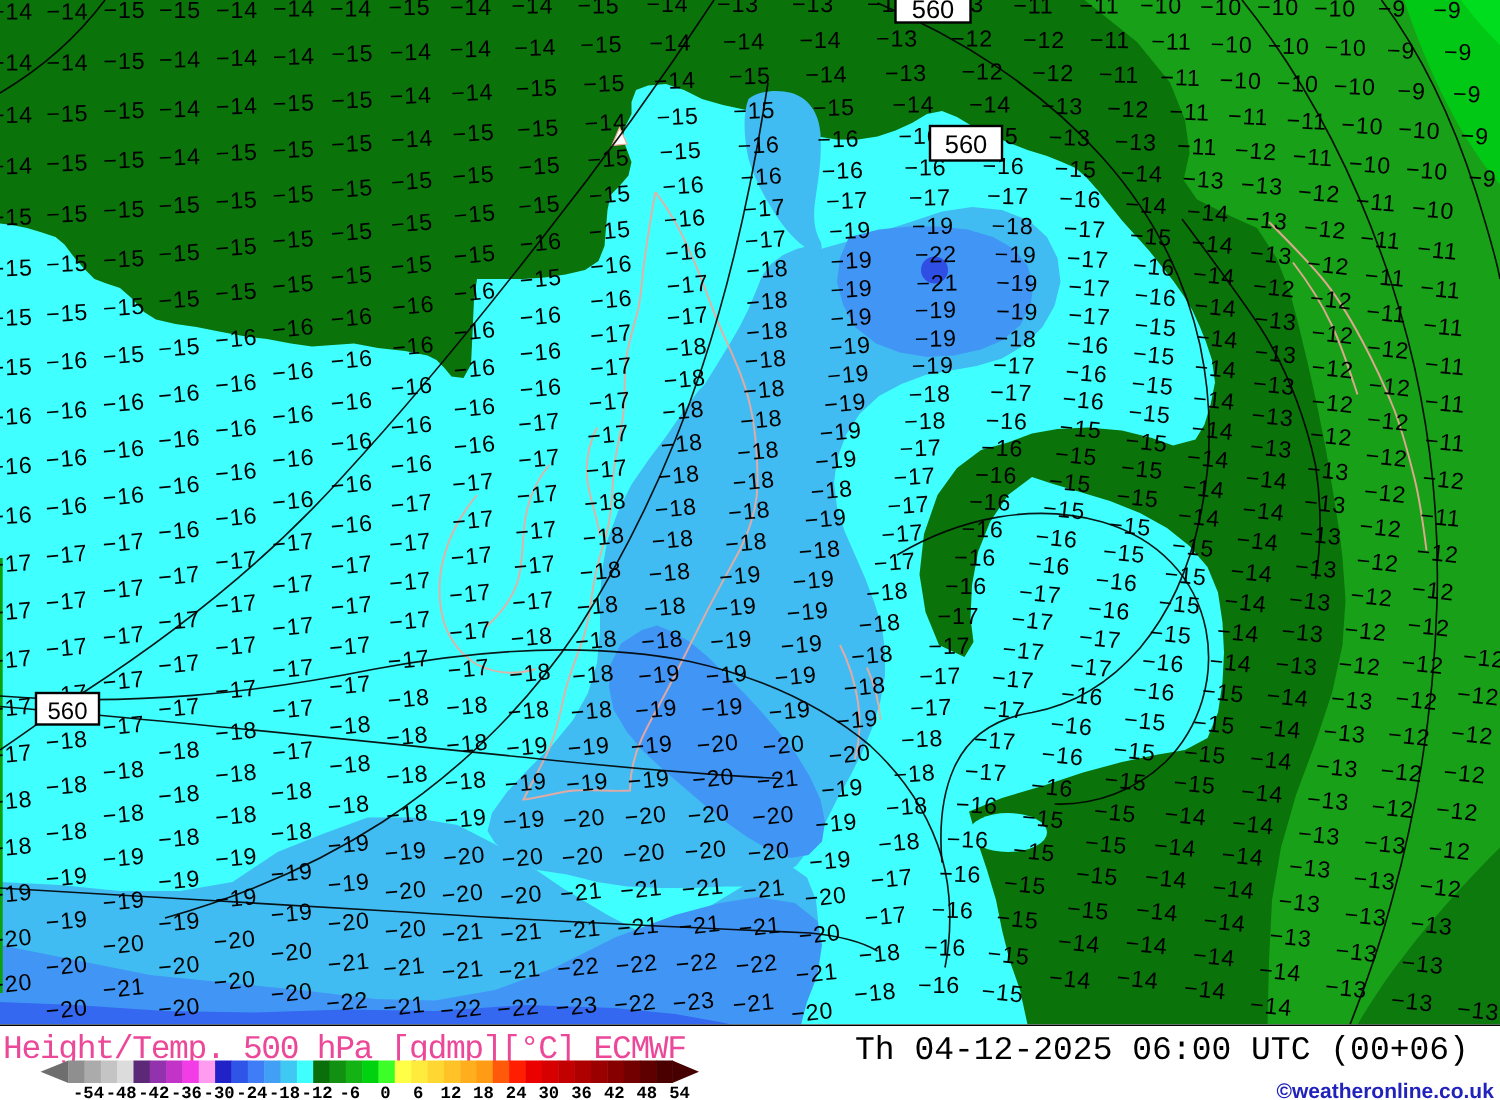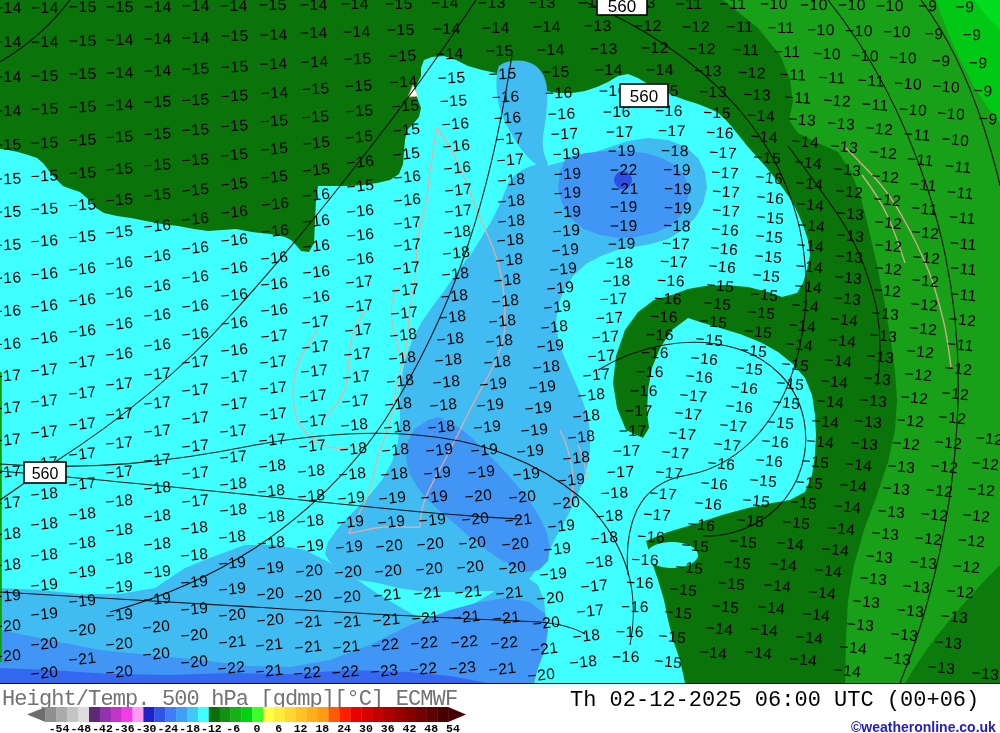--- a/index.html
+++ b/index.html
@@ -2,21 +2,21 @@
 <html><head><meta charset="utf-8"><style>
 html,body{margin:0;padding:0;width:1000px;height:733px;overflow:hidden;background:#fff}
 #map{position:absolute;left:0;top:0}
 #map text{font-family:"Liberation Sans",sans-serif;font-size:15.5px;letter-spacing:0.6px;fill:#000;text-anchor:middle}
 #map .lt{font-size:17px;letter-spacing:0;fill:#000}
 #map .lt2{font-size:16px;letter-spacing:0;fill:#000}
 #map .lb{fill:#fff;stroke:#000;stroke-width:1.6}
 #map .ct{fill:none;stroke:#000;stroke-width:1.1;opacity:0.9}
 #map .co{fill:none;stroke:#F2A89B;stroke-width:1.3;opacity:0.9}
 #bar{position:absolute;left:0;top:683px;width:1000px;height:50px;background:#fff;border-top:1.5px solid #000;font-family:"Liberation Mono",monospace}
-#t1{position:absolute;left:2px;top:3px;font-size:22px;letter-spacing:-0.9px;color:#737373;white-space:pre}
+#t1{position:absolute;left:2px;top:3px;font-size:22px;letter-spacing:-0.9px;color:#ec4899;white-space:pre}
 #t2{position:absolute;left:570px;top:4px;font-size:22px;color:#000;white-space:pre}
 #cw{position:absolute;left:851px;top:35px;font-size:14px;font-family:"Liberation Sans",sans-serif;color:#2121BB;font-weight:bold}
 #leg{position:absolute;left:0;top:21.5px}
 .lg{font-family:"Liberation Mono",monospace;font-size:11.5px;font-weight:bold;fill:#000;text-anchor:middle}
 </style></head><body>
 <svg id="map" width="1000" height="683" viewBox="0 0 1000 683">
 <rect x="0" y="0" width="1000" height="683" fill="#40FFFF"></rect>
 <path d="M0,0 L1000,0 L1000,683 L685,683 L680,660 L673,640 L668,620 L664,600 L658,580 L652,562 L646,541 L668,532 L695,524 L722,515 L748,508 L772,503 L790,500 L805,492 L812,475 L815,455 L816,435 L815,415 L812,395 L805,378 L793,364 L778,352 L760,342 L740,334 L720,328 L700,322 L688,318 L672,330 L660,348 L652,368 L648,390 L647,412 L649,428 L643,438 L626,430 L617,408 L613,383 L616,356 L625,330 L638,312 L654,300 L672,295 L688,289 L705,286 L725,285 L748,287 L768,292 L782,297 L797,293 L803,283 L807,270 L810,255 L808,240 L804,228 L800,218 L795,207 L789,197 L782,187 L774,177 L766,167 L757,157 L748,147 L740,137 L732,127 L724,118 L717,112 L708,108 L698,104 L685,100 L672,95 L659,89 L648,84 L638,78 L628,74 L618,76 L608,82 L597,87 L585,91 L572,93 L558,93 L545,91 L534,87 L522,81 L510,77 L496,73 L482,70 L468,66 L456,60 L444,56 L432,57 L424,60 L421,68 L421,76 L417,84 L415,92 L418,100 L421,108 L419,117 L413,124 L407,130 L405,140 L404,152 L403,164 L399,174 L390,180 L377,183 L363,185 L349,186 L334,186 L318,186 L316,200 L315,222 L314,243 L309,252 L301,251 L296,245 L291,240 L285,237 L270,234 L252,232 L236,229 L222,230 L208,231 L194,229 L178,226 L162,224 L146,221 L131,218 L117,216 L104,213 L96,208 L88,199 L80,192 L71,189 L63,186 L56,179 L49,171 L43,163 L37,158 L28,155 L18,152 L8,150 L0,149 Z" fill="#0A730A" fill-rule="evenodd"></path>
 <path d="M723,0 L1000,0 L1000,683 L845,683 L846,640 L848,600 L854,565 L864,530 L877,495 L888,462 L895,430 L897,400 L895,372 L893,355 L889,330 L884,300 L878,270 L872,243 L866,218 L860,195 L851,172 L838,152 L818,143 L798,133 L789,120 L793,102 L790,80 L780,55 L758,28 Z" fill="#18A018"></path>
 <path d="M1000,565 L1000,683 L905,683 C930,640 965,600 1000,565 Z" fill="#0D7A0D"></path>
@@ -719,21 +719,21 @@
 <rect x="597" y="-6" width="50" height="21" class="lb"></rect>
 <text x="622" y="12" class="lt">560</text>
 <rect x="620" y="84" width="48" height="23" class="lb"></rect>
 <text x="644" y="102" class="lt">560</text>
 <rect x="24" y="462" width="42" height="21" class="lb"></rect>
 <text x="45" y="479" class="lt2">560</text>
 </g>
 </svg>
 <div id="bar">
 <div id="t1">Height/Temp. 500 hPa [gdmp][°C] ECMWF</div>
-<div id="t2">Th 02-12-2025 06:00 UTC (00+06)</div>
+<div id="t2">Th 04-12-2025 06:00 UTC (00+06)</div>
 <div id="cw">©weatheronline.co.uk</div>
 <svg id="leg" width="1000" height="28" viewBox="0 0 1000 28">
 <polygon points="45.6,1 45.6,16 27,8.5" fill="#6E6E6E"></polygon>
 <polygon points="448.2,1 448.2,16 466,8.5" fill="#460000"></polygon>
 <rect x="45.4" y="1" width="11.19" height="15" fill="#8F8F8F"></rect>
       <rect x="56.3" y="1" width="11.19" height="15" fill="#ABABAB"></rect>
       <rect x="67.2" y="1" width="11.19" height="15" fill="#C4C4C4"></rect>
       <rect x="78.1" y="1" width="11.19" height="15" fill="#DCDCDC"></rect>
       <rect x="89.0" y="1" width="11.19" height="15" fill="#5C2878"></rect>
       <rect x="99.8" y="1" width="11.19" height="15" fill="#9232AC"></rect>

